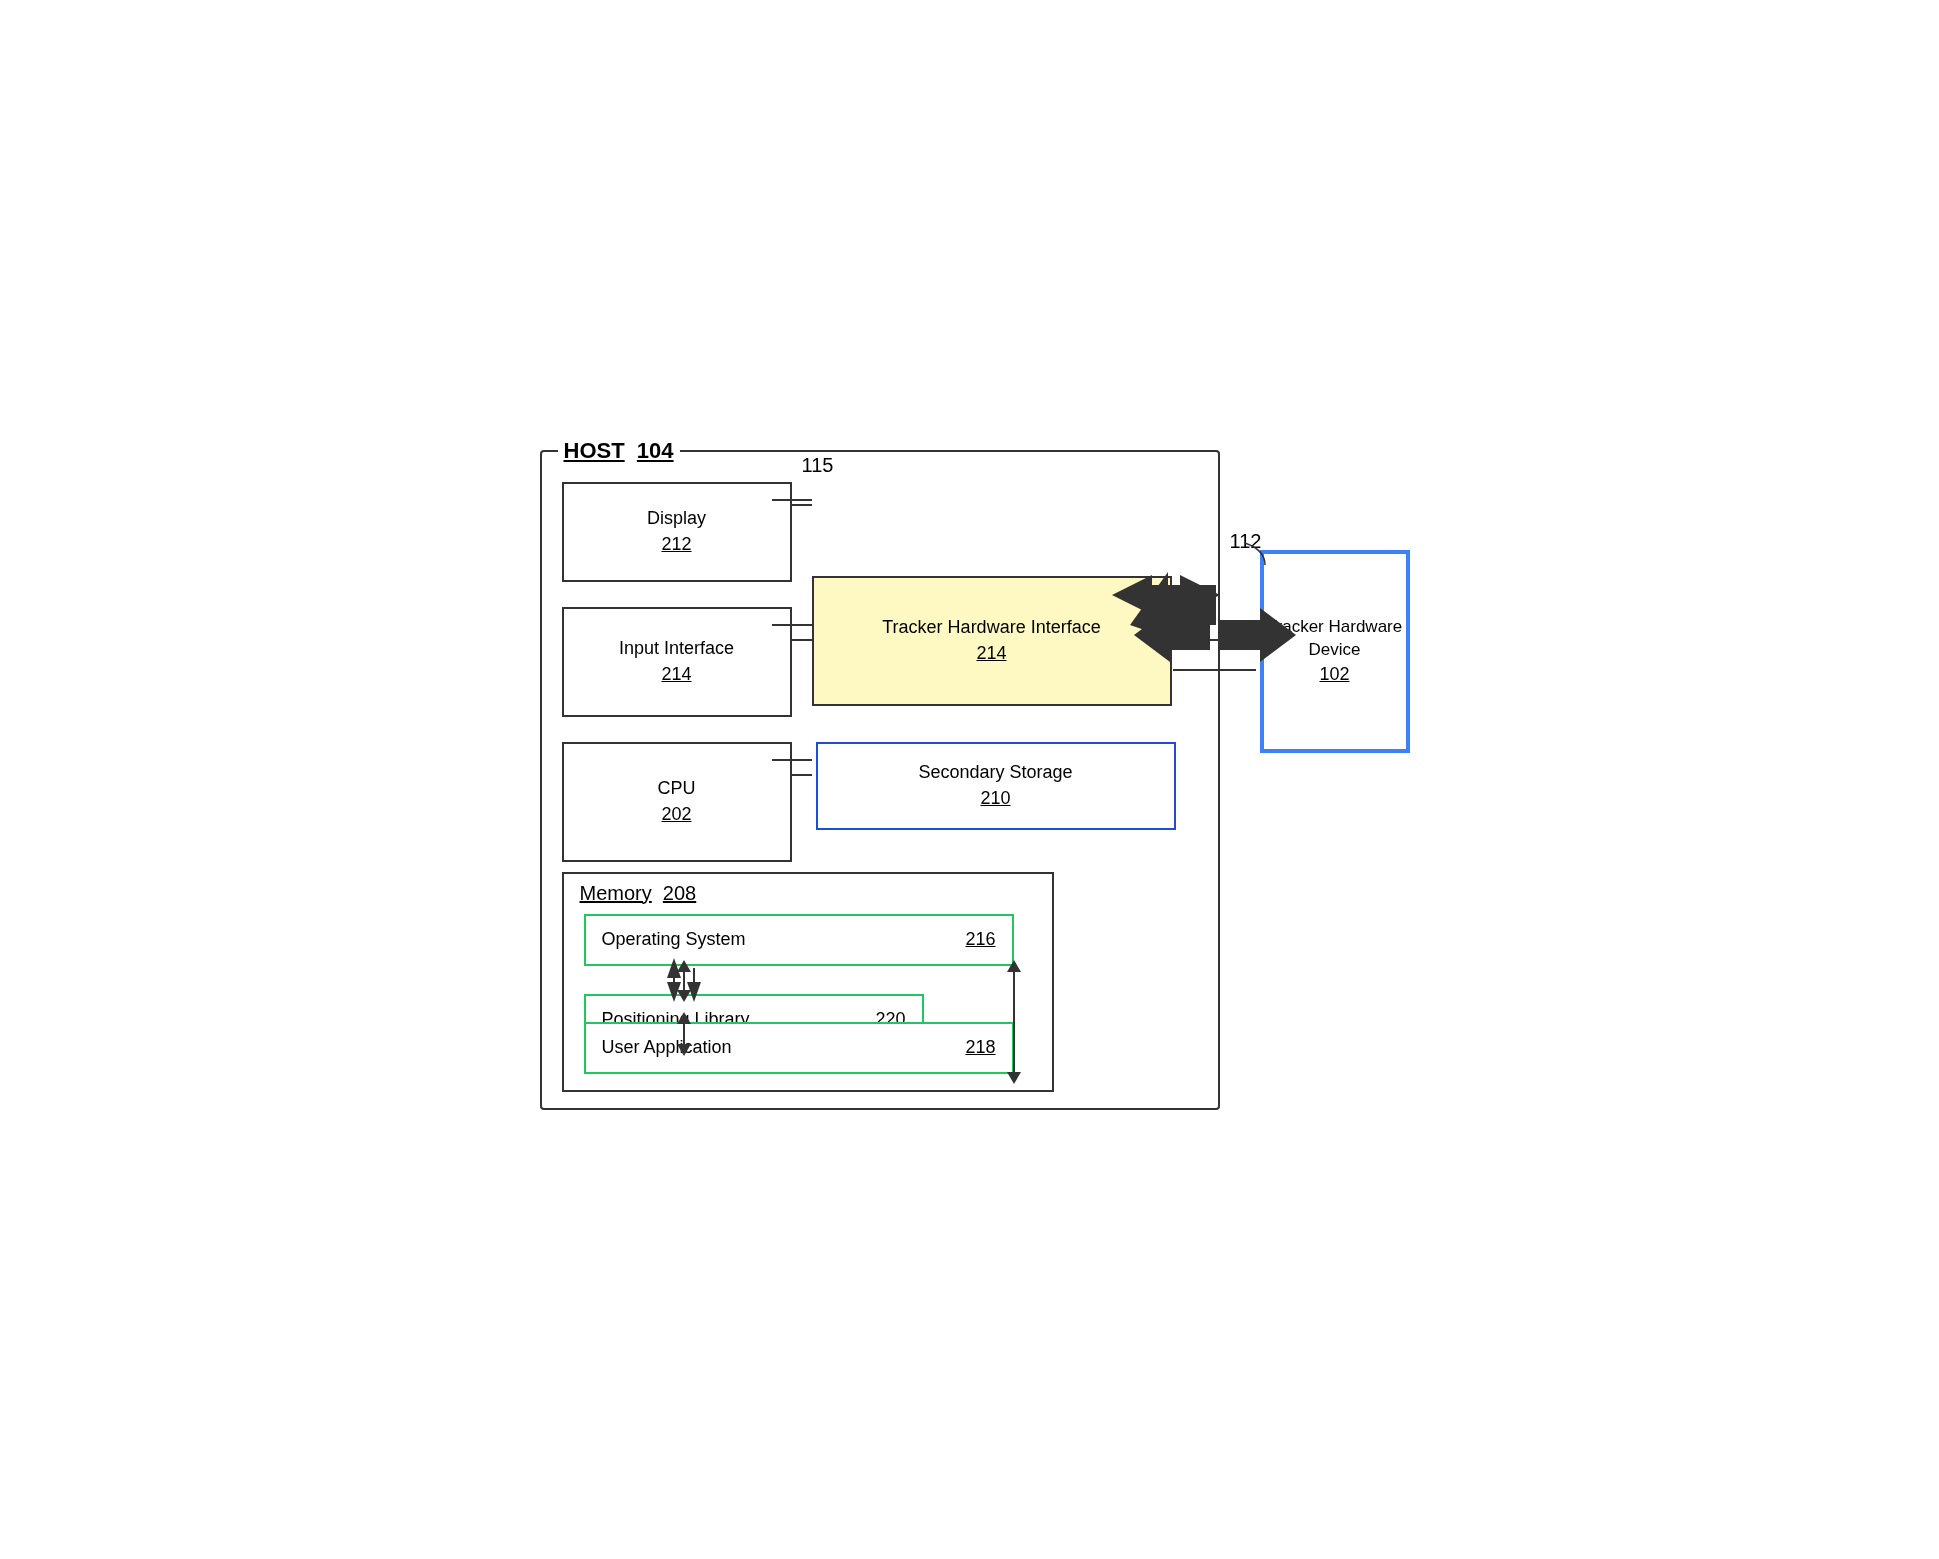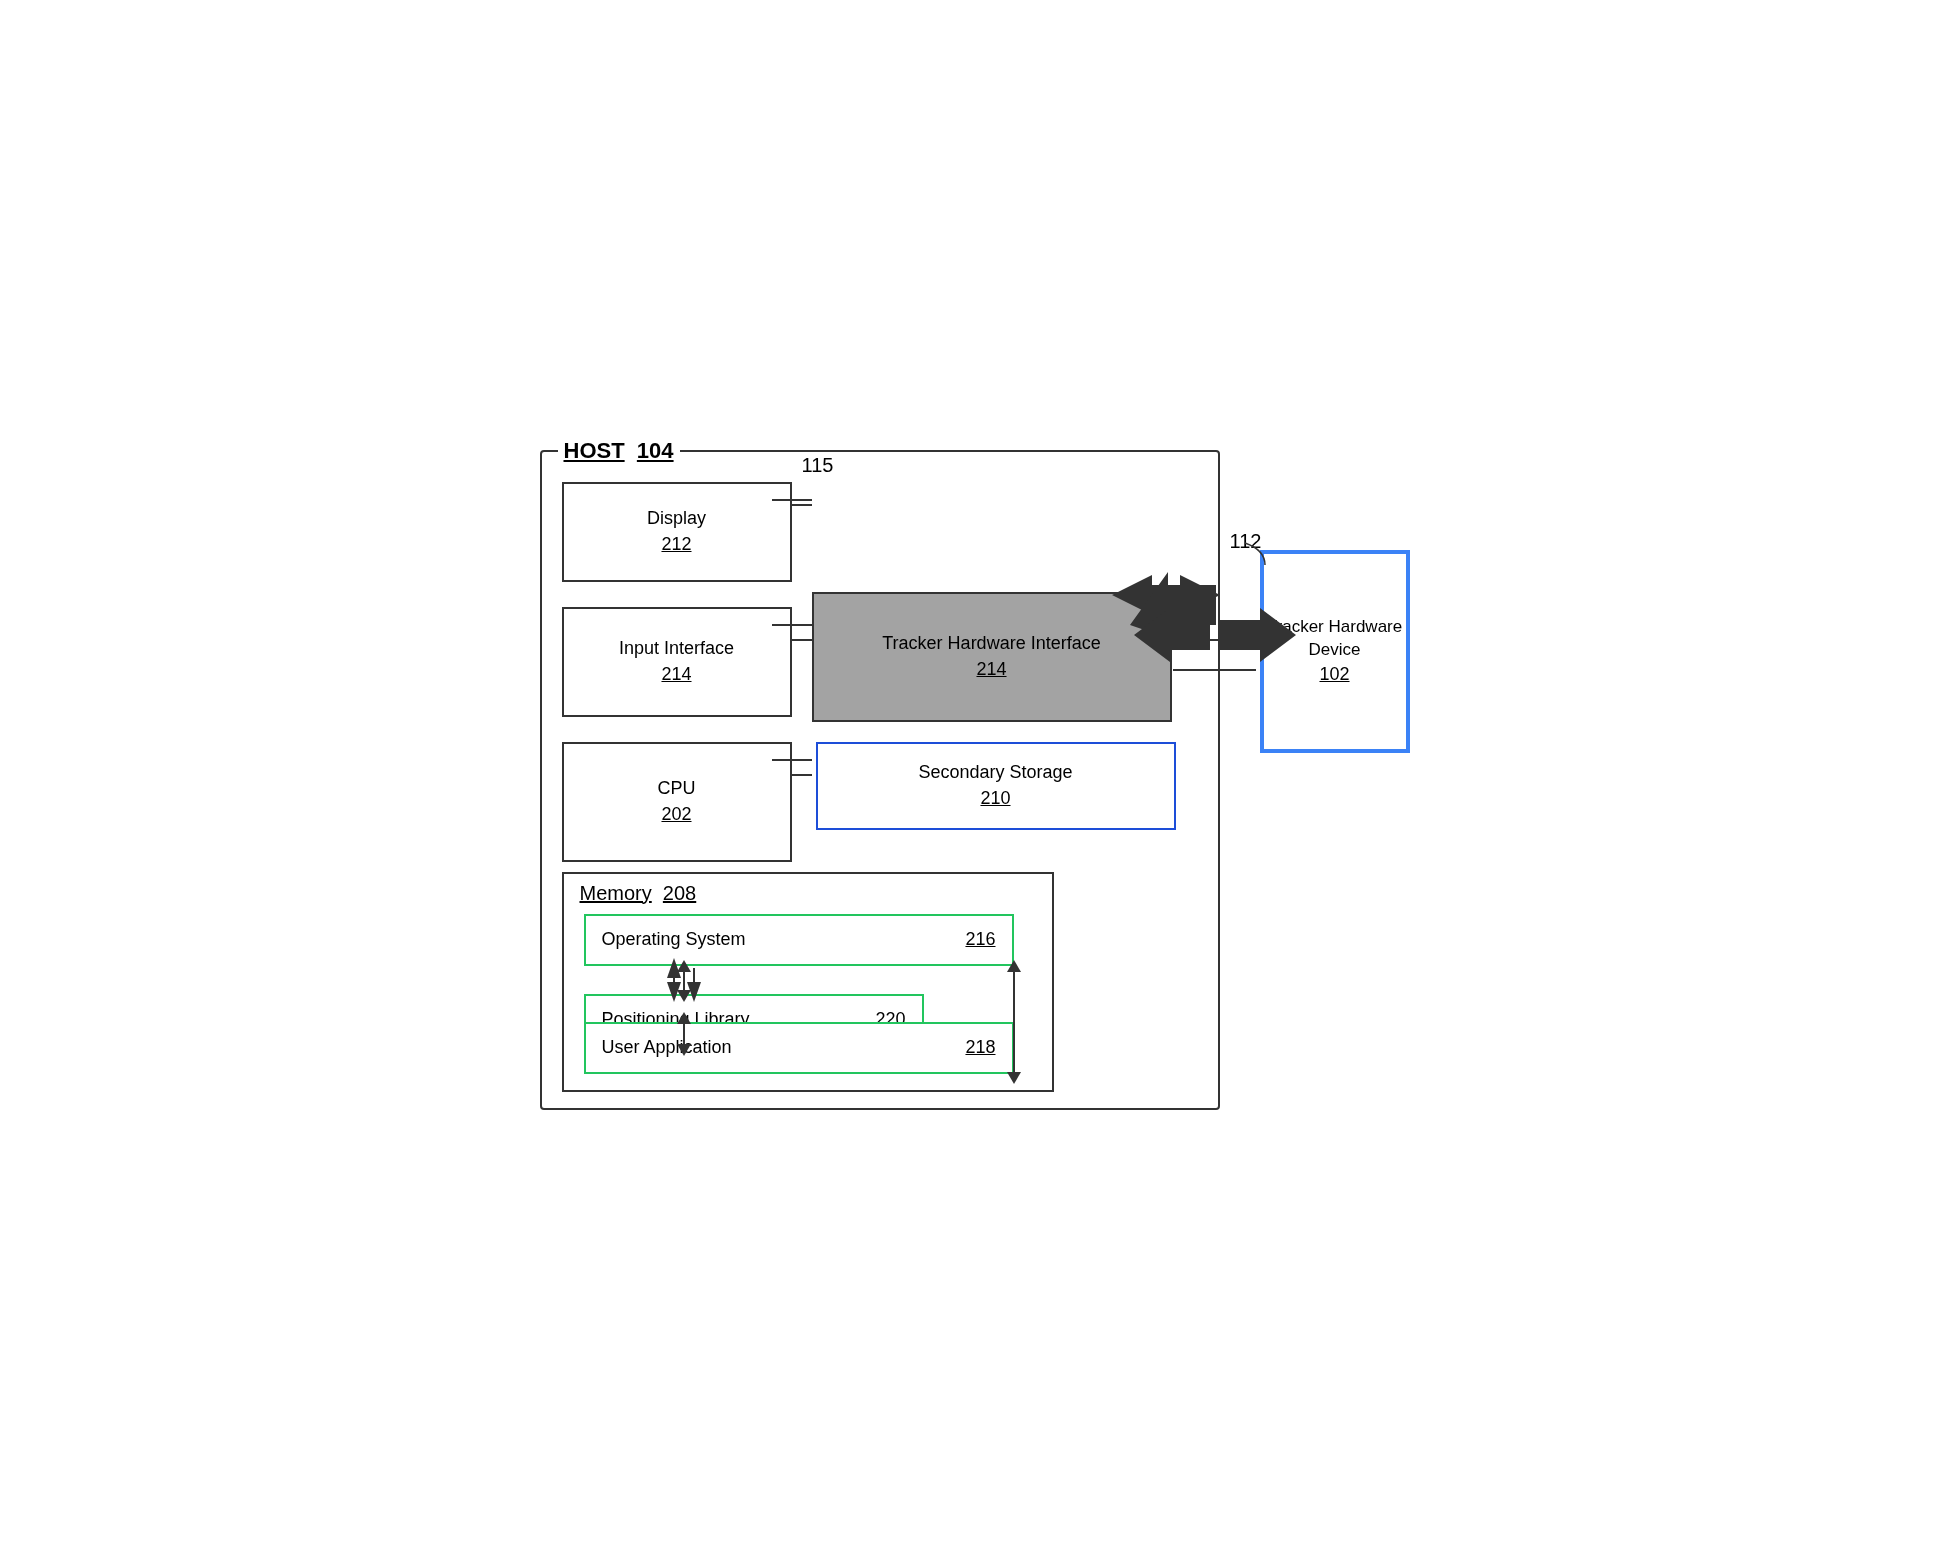--- a/index.html
+++ b/index.html
@@ -65,26 +65,26 @@
     .tracker-hardware-dashed-box {
       position: absolute;
       top: 10px;
       left: 270px;
       width: 360px;
       height: 120px;
       border: 2px dashed #333;
     }
     .tracker-hardware-interface-box {
       position: absolute;
-      top: 140px;
+      top: 124px;
       left: 270px;
       width: 360px;
       height: 130px;
       border: 2px solid #333;
-      background: #a3a3a3;
+      background: #fef9c3;
     }
     .secondary-storage-box {
       position: absolute;
       top: 290px;
       left: 274px;
       width: 360px;
       height: 88px;
       border: 2px solid #1d4ed8;
       background: #fff;
     }

